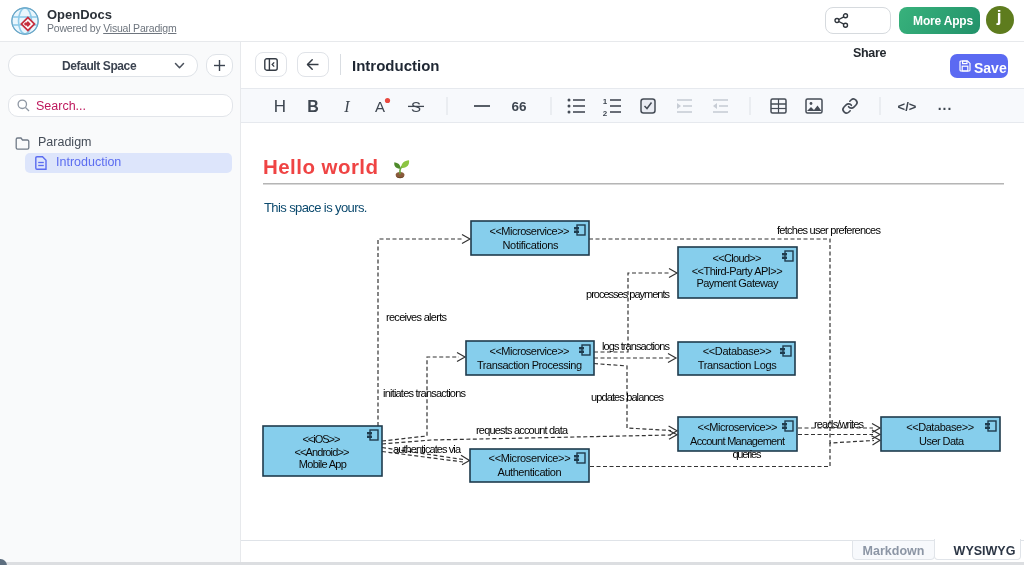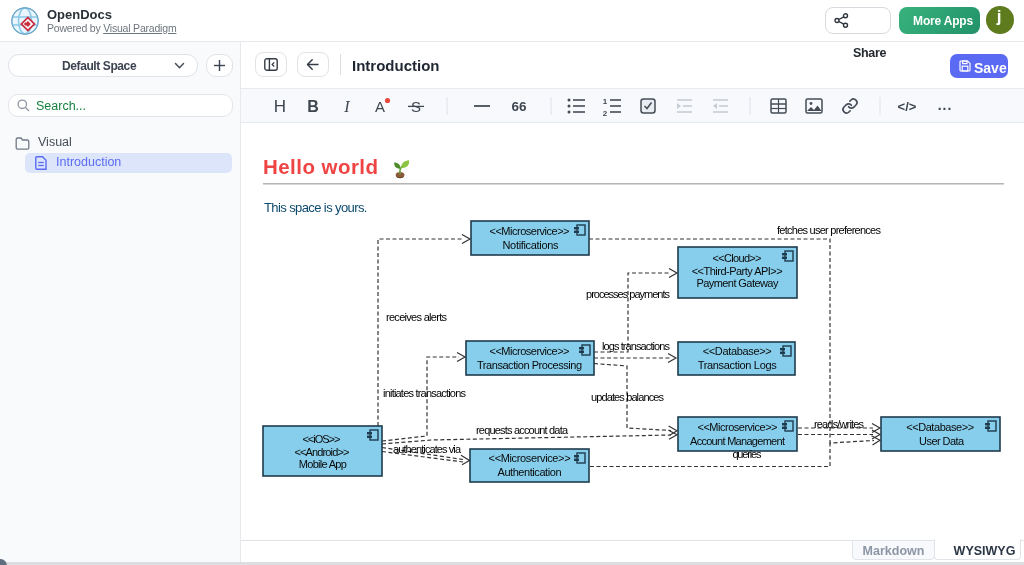--- a/index.html
+++ b/index.html
@@ -56,26 +56,26 @@
 <svg class="abs" style="left:213px;top:59px;" width="13" height="13" viewBox="0 0 13 13">
   <line x1="6.5" y1="1" x2="6.5" y2="12" stroke="#3b4350" stroke-width="1.4"></line>
   <line x1="1" y1="6.5" x2="12" y2="6.5" stroke="#3b4350" stroke-width="1.4"></line>
 </svg>
 
 <div class="abs" style="left:8px;top:94px;width:225px;height:23px;background:#fff;border:1px solid #e2e5ea;border-radius:10px;"></div>
 <svg class="abs" style="left:17px;top:99px;" width="13" height="13" viewBox="0 0 13 13">
   <circle cx="5.3" cy="5.3" r="4.2" fill="none" stroke="#8e97a3" stroke-width="1.3"></circle>
   <line x1="8.5" y1="8.5" x2="12" y2="12" stroke="#8e97a3" stroke-width="1.3"></line>
 </svg>
-<div class="abs" style="left:36px;top:99px;font-size:12.5px;color:#15803d;">Search...</div>
+<div class="abs" style="left:36px;top:99px;font-size:12.5px;color:#be185d;">Search...</div>
 
 <svg class="abs" style="left:15px;top:137px;" width="15" height="13" viewBox="0 0 15 13">
   <path d="M1.2,3 L1.2,10.8 a1.4,1.4 0 0 0 1.4,1.4 L12.4,12.2 a1.4,1.4 0 0 0 1.4,-1.4 L13.8,4.4 a1.4,1.4 0 0 0 -1.4,-1.4 L7.5,3 L6,1 L2.6,1 a1.4,1.4 0 0 0 -1.4,1.4 z" fill="none" stroke="#707a87" stroke-width="1.3"></path>
 </svg>
-<div class="abs" style="left:38px;top:134.5px;font-size:12.5px;color:#454d58;">Visual</div>
+<div class="abs" style="left:38px;top:134.5px;font-size:12.5px;color:#454d58;">Paradigm</div>
 
 <div class="abs" style="left:25px;top:153px;width:207px;height:20px;background:#dde5fb;border-radius:5px;"></div>
 <svg class="abs" style="left:35px;top:156px;" width="12" height="14" viewBox="0 0 12 14">
   <path d="M2,0.7 L7.5,0.7 L11,4.2 L11,13.3 L2,13.3 a1.2,1.2 0 0 1 -1.2,-1.2 L0.8,1.9 a1.2,1.2 0 0 1 1.2,-1.2 z" fill="none" stroke="#5b6cf0" stroke-width="1.4"></path>
   <line x1="3.2" y1="6.5" x2="8.8" y2="6.5" stroke="#5b6cf0" stroke-width="1.3"></line>
   <line x1="3.2" y1="9.5" x2="8.8" y2="9.5" stroke="#5b6cf0" stroke-width="1.3"></line>
 </svg>
 <div class="abs" style="left:56px;top:154.5px;font-size:12.5px;color:#5b6cf0;">Introduction</div>
 
 <div class="abs" style="left:255px;top:52px;width:32px;height:25px;background:#fff;border:1px solid #e0e3e8;border-radius:8px;"></div>

